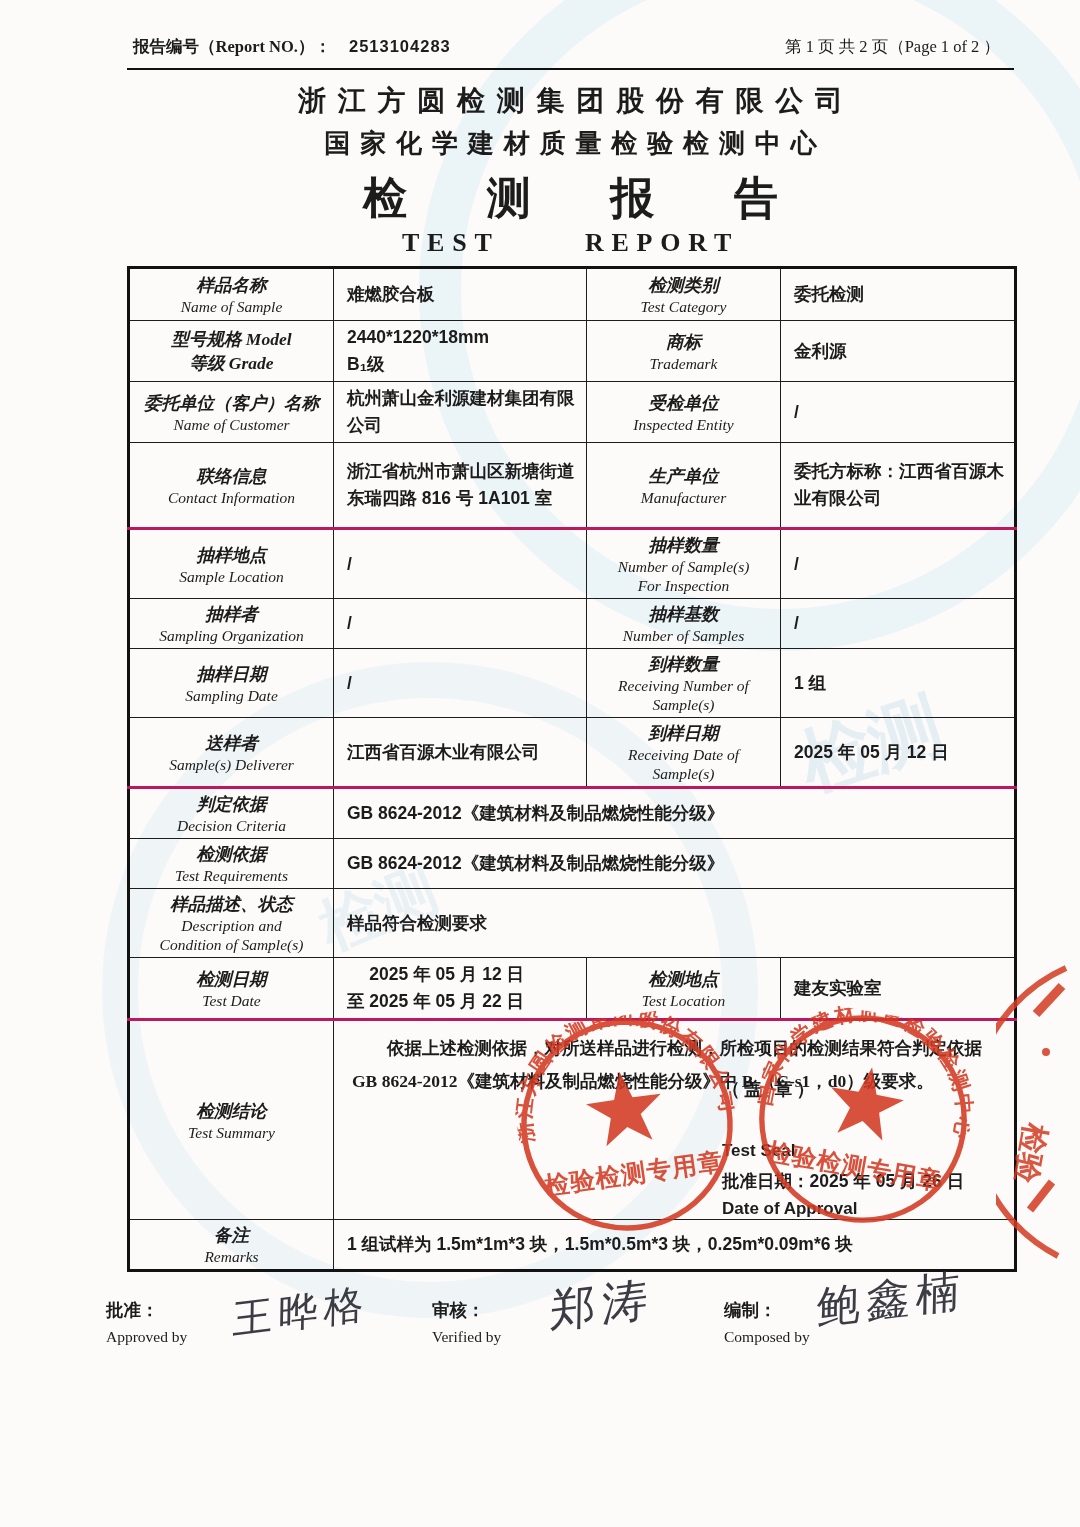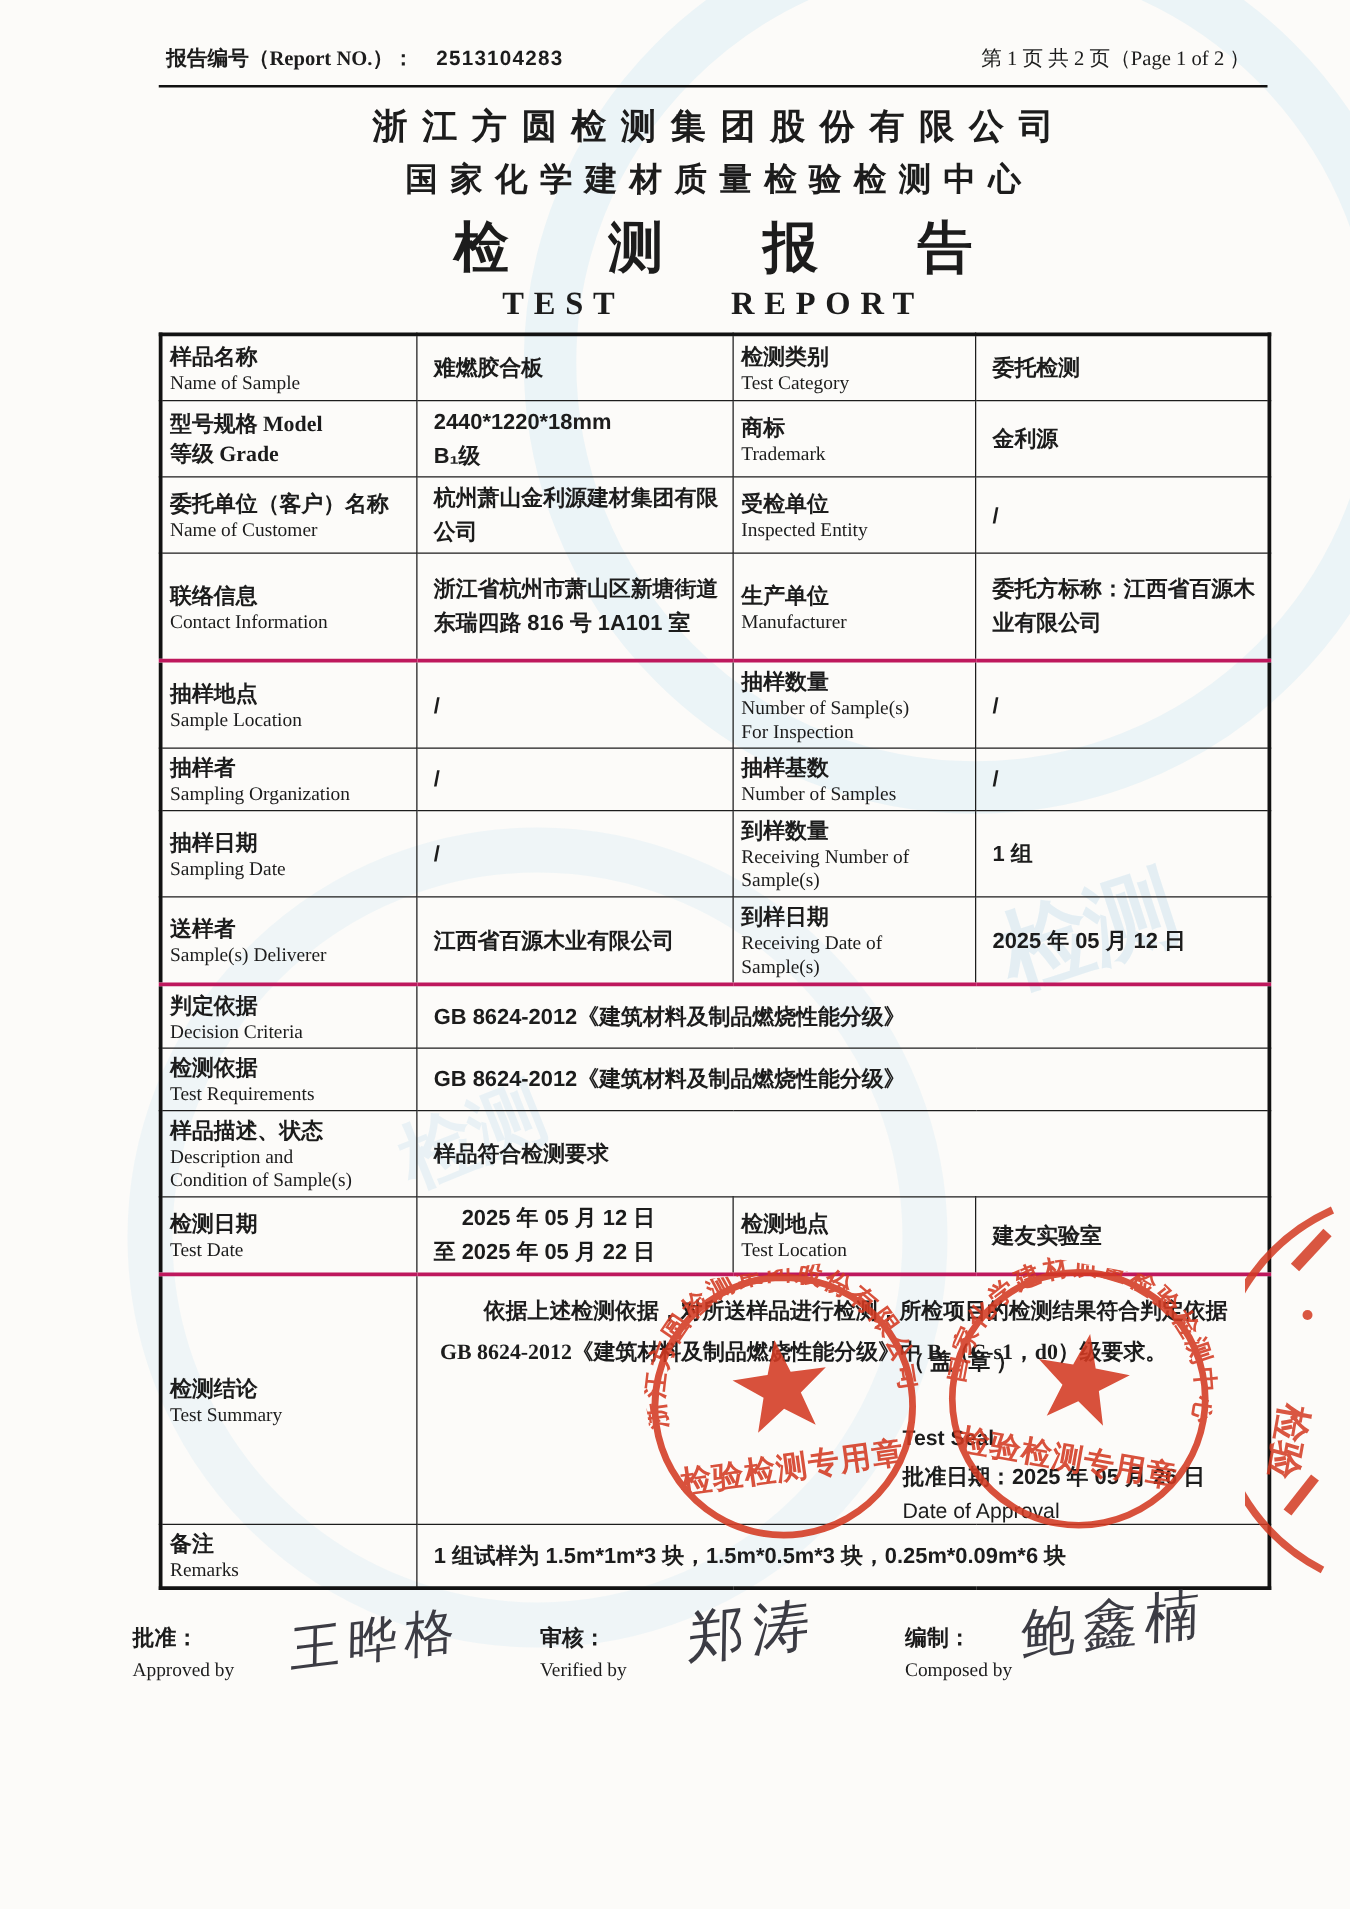--- a/index.html
+++ b/index.html
@@ -20,32 +20,32 @@
   .company { text-align:center; margin-top:12px; font-size:28px; font-weight:700; letter-spacing:0.42em; text-indent:0.42em; position:relative; z-index:2;}
   .center-name { text-align:center; margin-top:6px; font-size:26px; font-weight:700; letter-spacing:0.38em; text-indent:0.38em; position:relative; z-index:2;}
   .doc-title { text-align:center; margin-top:8px; font-size:44px; font-weight:700; letter-spacing:0.78em; text-indent:0.78em; position:relative; z-index:2;}
   .doc-title-en { text-align:center; margin-top:0px; font-size:26px; font-weight:700; letter-spacing:0.30em; white-space:pre; position:relative; z-index:2;}
 
   
   table { width:887px; border-collapse:collapse; table-layout:fixed; margin-top:8px; position:relative; z-index:2; background:transparent; }
   td { border:1.6px solid #1d1d1d; vertical-align:middle; padding:3px 6px; overflow:hidden; }
   table { border:3px solid #121212; }
   tr.thick td { border-bottom:3px solid #be185d; }
-  td.label { text-align:left; }
+  td.label { text-align:center;font-style:italic; }
   .ln.cn { font-size:17.5px; font-weight:700; line-height:24px; }
   .ln.en { font-size:15.5px; font-weight:400; line-height:19px; }
   td.value { text-align:left; padding-left:13px; font-family:"Liberation Sans","DejaVu Sans",sans-serif; }
   td.value .ln { font-family:"Liberation Sans","DejaVu Sans",sans-serif; font-weight:700; font-size:17.5px; line-height:27px; }
   td.summary { vertical-align:top; }
   .sum-p { font-size:17.5px; font-weight:700; line-height:33px; text-indent:2em; padding:8px 16px 0 12px; }
   .seal-note { position:absolute; left:388px; top:56px; font-family:"Liberation Sans","DejaVu Sans",sans-serif; }
   .sn-cn1 { font-size:18px; font-weight:700; letter-spacing:4px; font-family:"Liberation Serif",serif; }
   .sn-en1 { font-size:17px; font-weight:700; margin-top:40px; }
   .sn-cn2 { font-size:17.5px; font-weight:700; margin-top:8px; }
-  .sn-en2 { font-size:17px; font-weight:400; margin-top:6px; }
+  .sn-en2 { font-size:17px; font-weight:700; margin-top:6px; }
 
   
   .stamp { position:absolute; z-index:5; pointer-events:none; opacity:0.88; }
   .stamp-left { left:518px; top:1016px; width:218px; height:218px; transform:rotate(-8deg); }
   .stamp-right { left:756px; top:1012px; width:214px; height:214px; transform:rotate(10deg); }
   .stamp-edge { right:0; top:962px; width:84px; height:300px; z-index:5; opacity:0.85; overflow:hidden; position:absolute; pointer-events:none; }
 
   
   .footer { position:absolute; left:98px; top:1288px; width:887px; height:110px; z-index:2; }
   .sig-label { position:absolute; text-align:left; }

